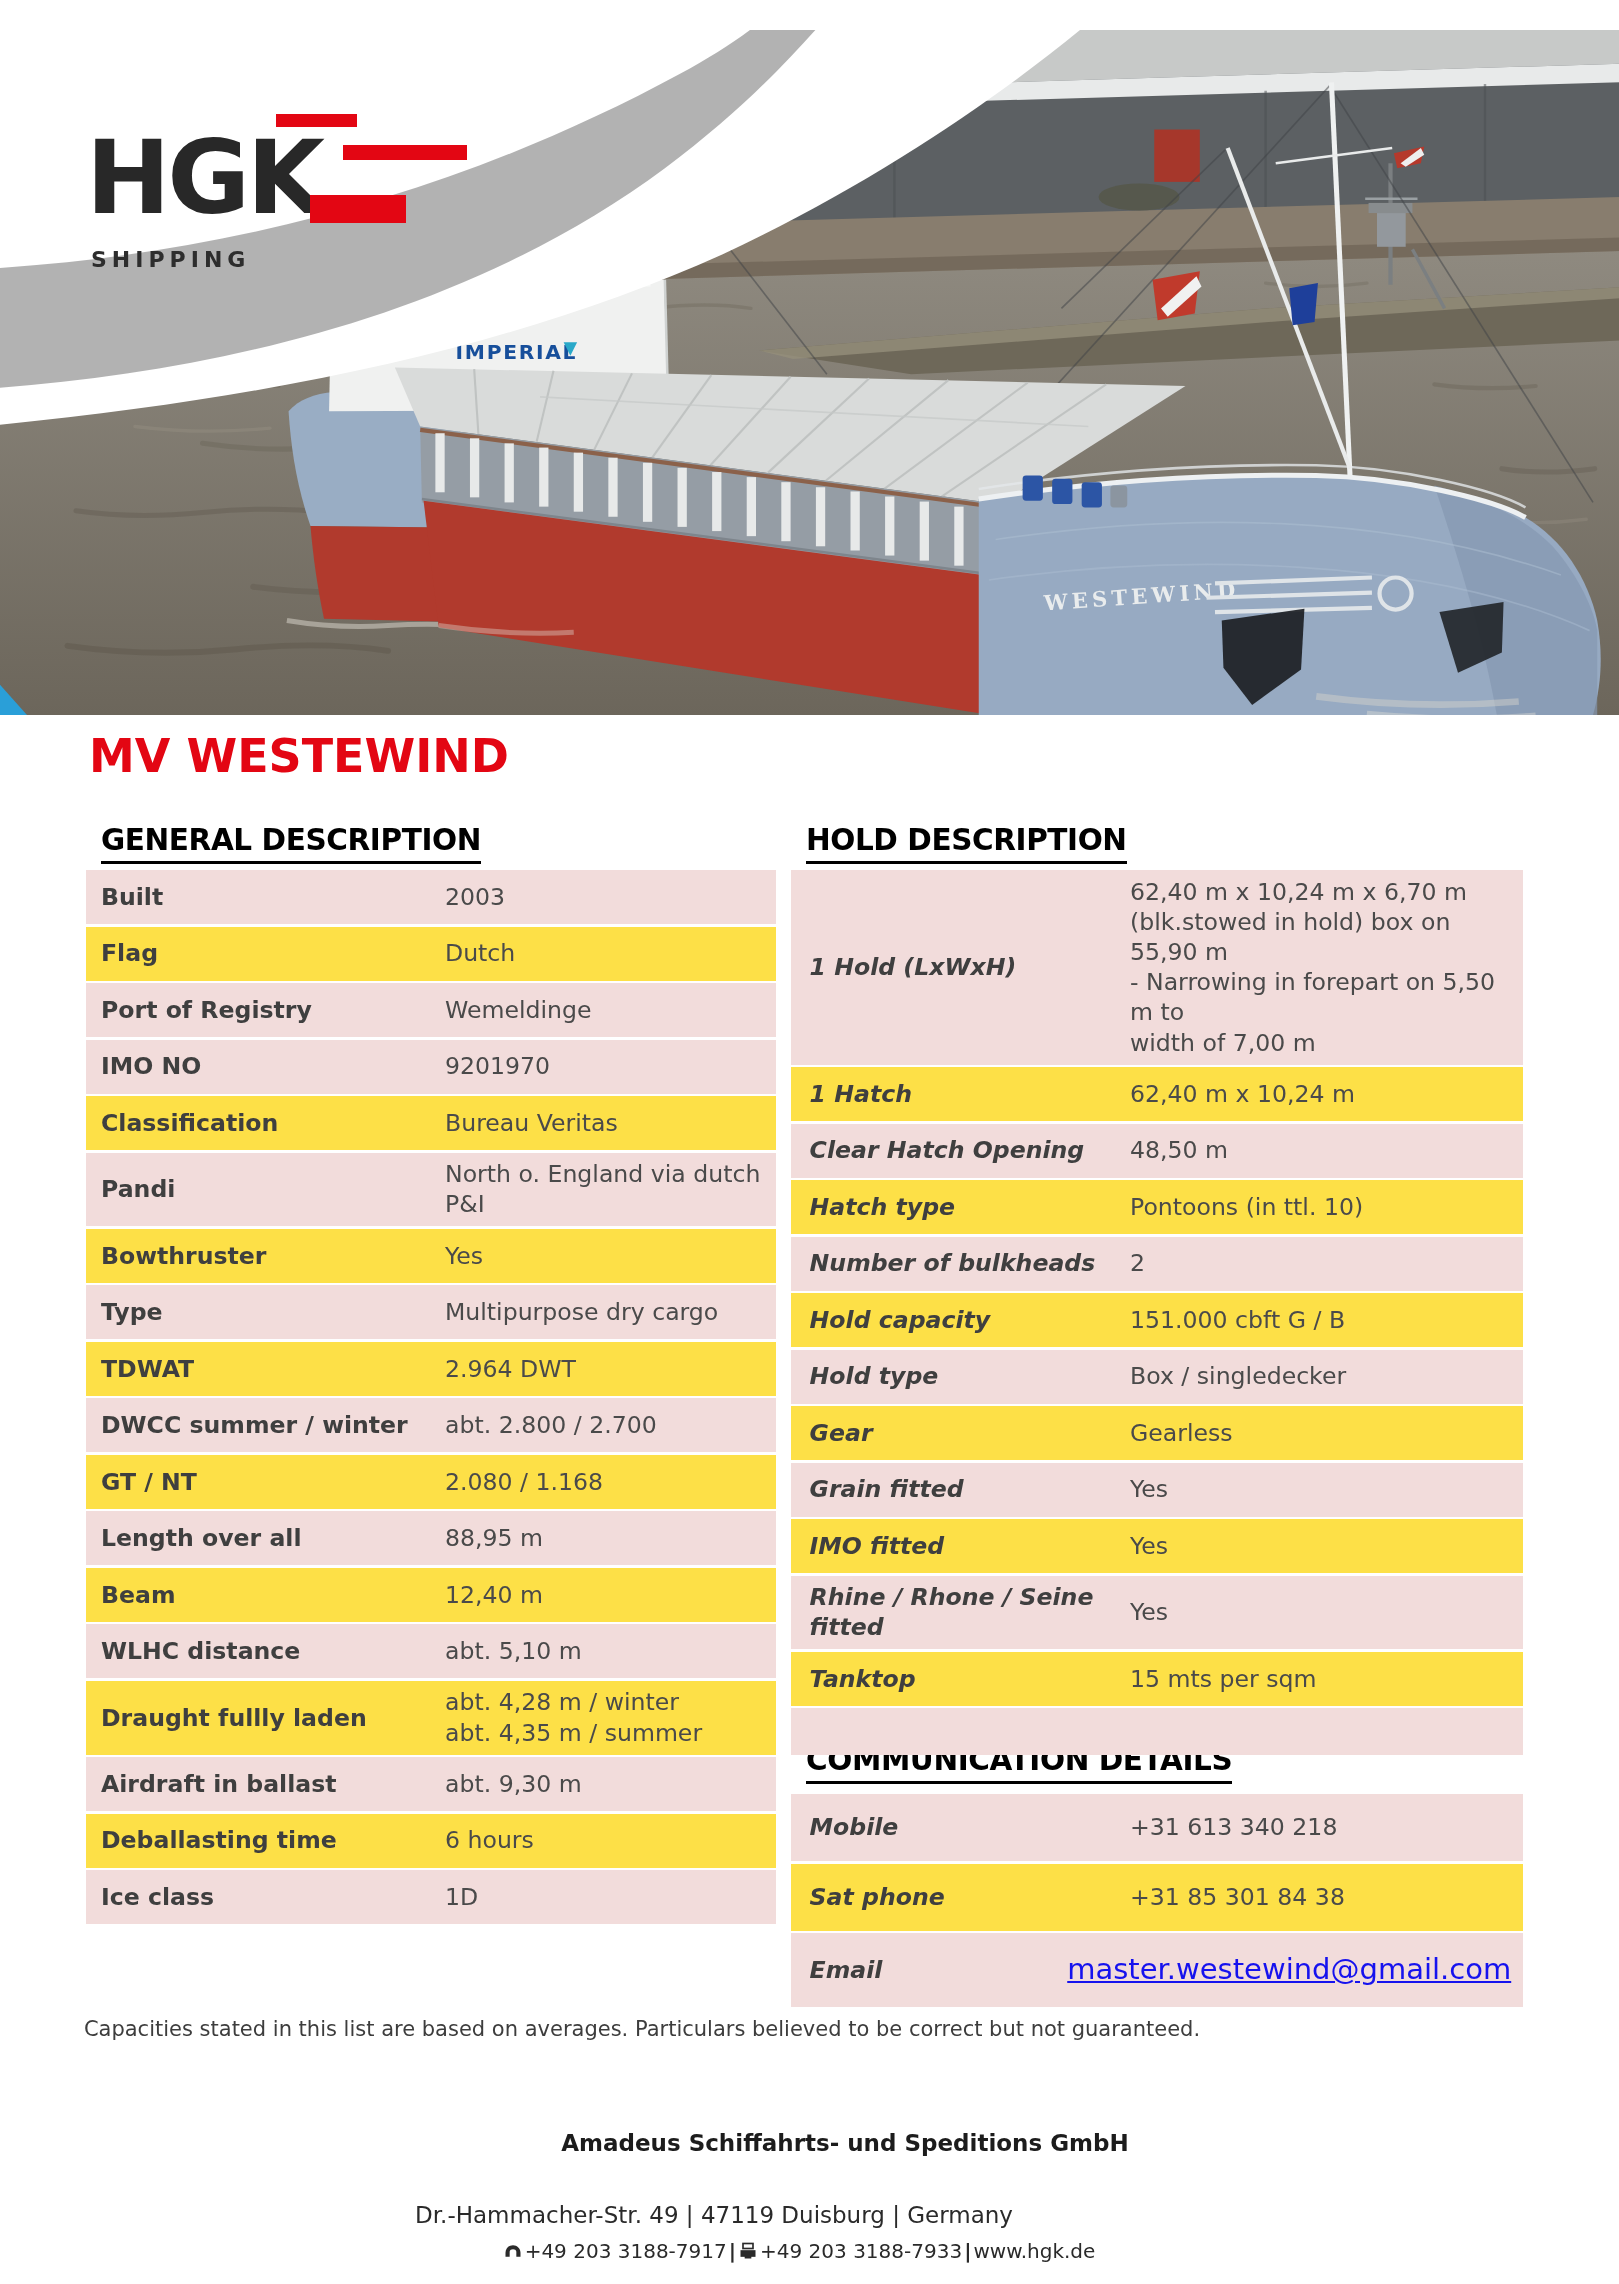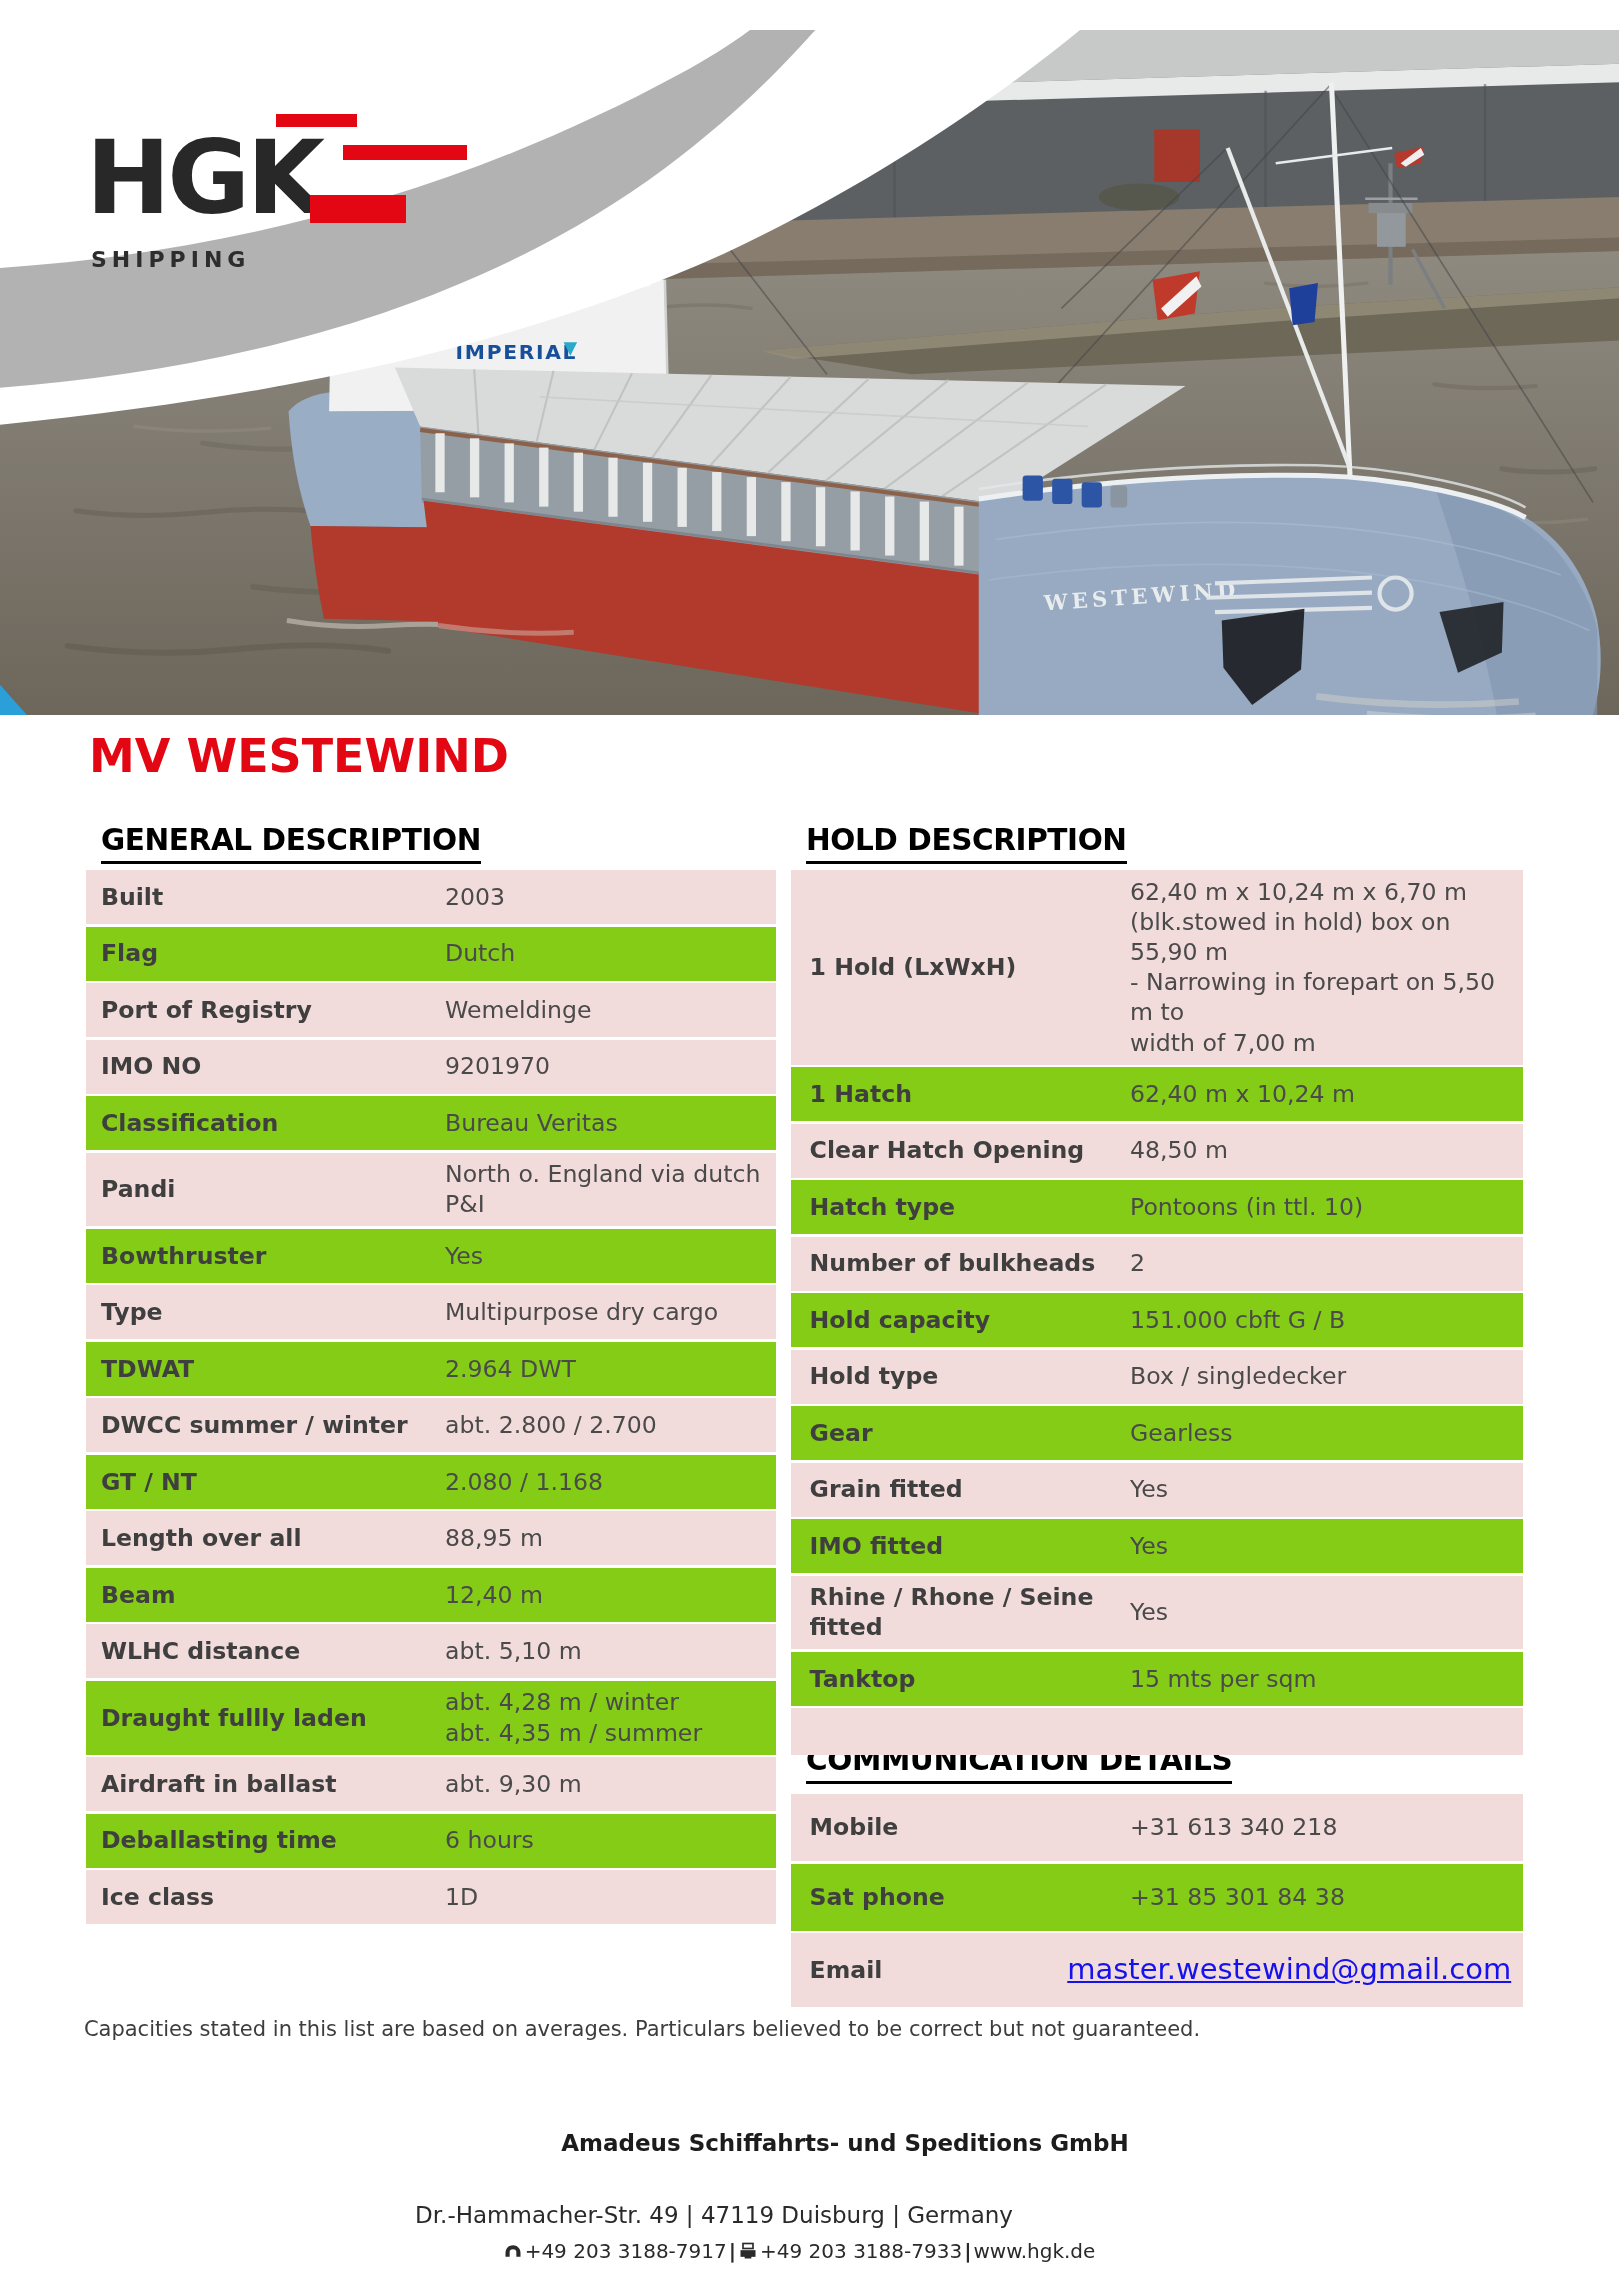--- a/index.html
+++ b/index.html
@@ -25,27 +25,27 @@
   .section-title{position:absolute;font-size:29.5px;font-weight:bold;color:#000;letter-spacing:-0.4px;}
   .section-title span{display:inline-block;border-bottom:3.4px solid #000;padding-bottom:4.2px;}
   #general-title{left:101px;top:823px;}
   #hold-title{left:806px;top:823px;}
   #comm-title{left:806px;top:1743px;}
   
   .spec-table{position:absolute;display:flex;flex-direction:column;}
   #table-general{left:86px;top:870px;width:690px;}
   #table-hold{left:791px;top:870px;width:732px;}
   #table-comm{left:791px;top:1794px;width:732px;}
-  .row{display:flex;align-items:center;min-height:54px;background:#84cc16;}
+  .row{display:flex;align-items:center;min-height:54px;background:#fde047;}
   .row + .row{margin-top:2.5px;}
   .row.pink{background:#f2dcdb;}
   .cell{box-sizing:border-box;padding:6.7px 0;}
   .label{width:359px;padding-left:15px;padding-right:20px;font-weight:bold;color:#3f3f3f;
     font-size:23.6px;line-height:1.28;}
-  #table-hold .label,#table-comm .label{width:339px;padding-left:18.6px;}
+  #table-hold .label,#table-comm .label{width:339px;padding-left:18.6px;font-style:italic;}
   .value{flex:1;color:#4a4a4a;font-size:23.6px;line-height:1.28;white-space:pre-line;padding-right:11.8px;}
   #table-hold .row:first-child{min-height:177px;}
   .row.empty-row{min-height:47px;}
   #table-comm .row{min-height:67px;}
   #table-comm .row:nth-child(3){min-height:74px;}
   .email-link{color:#1612ee;text-decoration:underline;font-size:29px;}
   
   .disclaimer{position:absolute;left:0;top:2017px;width:1284px;text-align:center;
     font-size:21px;color:#3d3d3d;}
   .footer-company{position:absolute;left:0;top:2130px;width:1620px;text-align:center;

